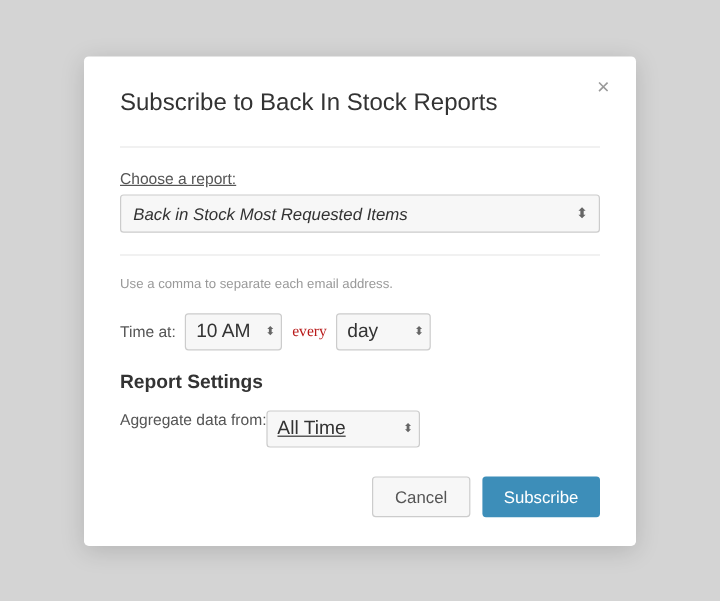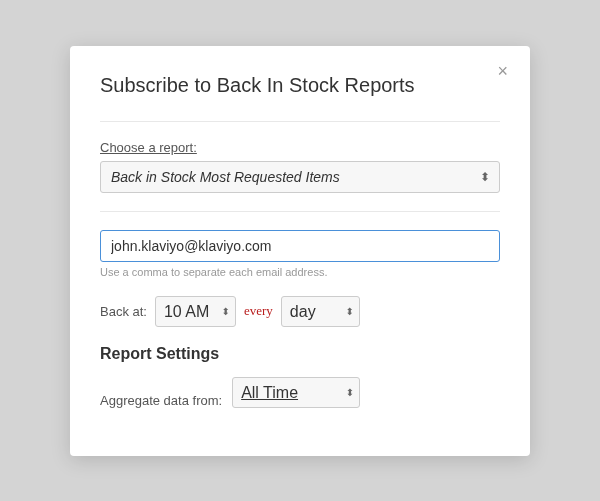--- a/index.html
+++ b/index.html
@@ -169,22 +169,21 @@
 
     .section-title {
       font-size: 16px;
       font-weight: 700;
       color: #333;
       margin-bottom: 14px;
     }
 
     .aggregate-row {
       display: flex;
-      align-items: flex-end;
-      gap: 10px;
+      align-items: flex-start;
       margin-bottom: 24px;
     }
 
     .aggregate-label {
       font-size: 13px;
       color: #555;
       white-space: nowrap;
     }
 
     .modal-footer {
@@ -234,26 +233,25 @@
           <option>Back in Stock Summary</option>
           <option>Back in Stock Details</option>
         </select>
         <span class="select-arrow">⬍</span>
       </div>
     </div>
 
     <hr class="divider">
 
     <div class="field-group">
-      <input class="text-input" type="text" value="john.klaviyo@klaviyo.com" style="">
       <p class="field-hint">Use a comma to separate each email address.</p>
     </div>
 
     <div class="send-at-row">
-      <span class="send-at-label">Back at:</span>
+      <span class="send-at-label">Time at:</span>
       <div class="select-small-wrapper">
         <select class="select-small">
           <option>6 AM</option>
           <option>7 AM</option>
           <option>8 AM</option>
           <option>9 AM</option>
           <option selected="">10 AM</option>
           <option>11 AM</option>
           <option>12 PM</option>
         </select>
@@ -279,15 +277,19 @@
           <option selected="">All Time</option>
           <option>Last 7 Days</option>
           <option>Last 30 Days</option>
           <option>Last 90 Days</option>
           <option>This Year</option>
         </select>
         <span class="select-small-arrow">⬍</span>
       </div>
     </div>
 
+    <div class="modal-footer">
+      <button class="btn-cancel">Cancel</button>
+      <button class="btn-subscribe">Subscribe</button>
+    </div>
 
   </div>
 </div>
 
 </body></html>

